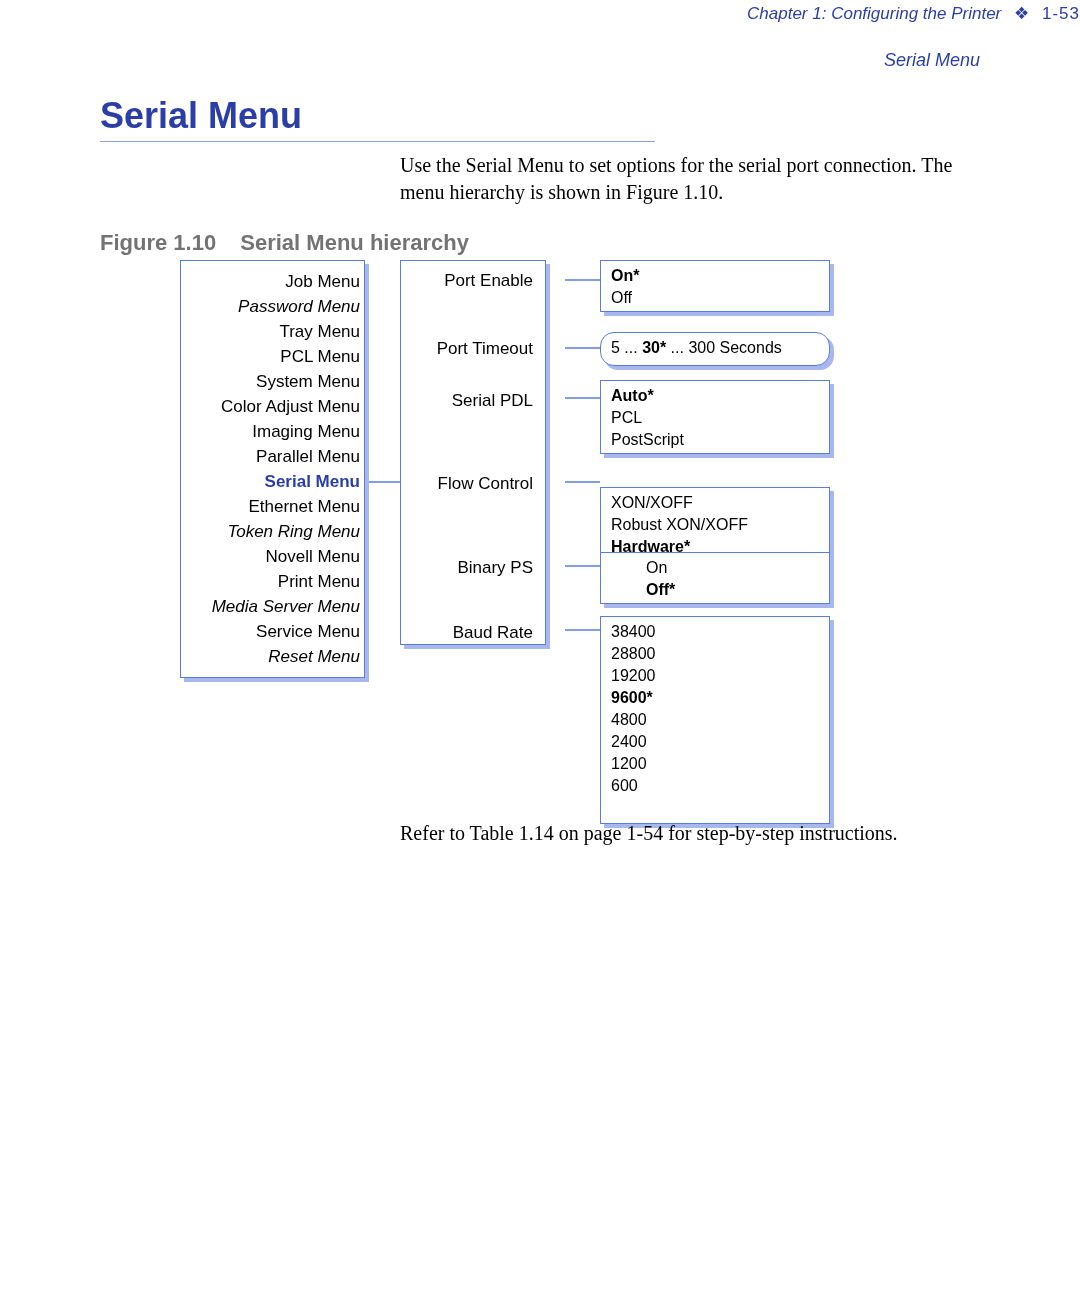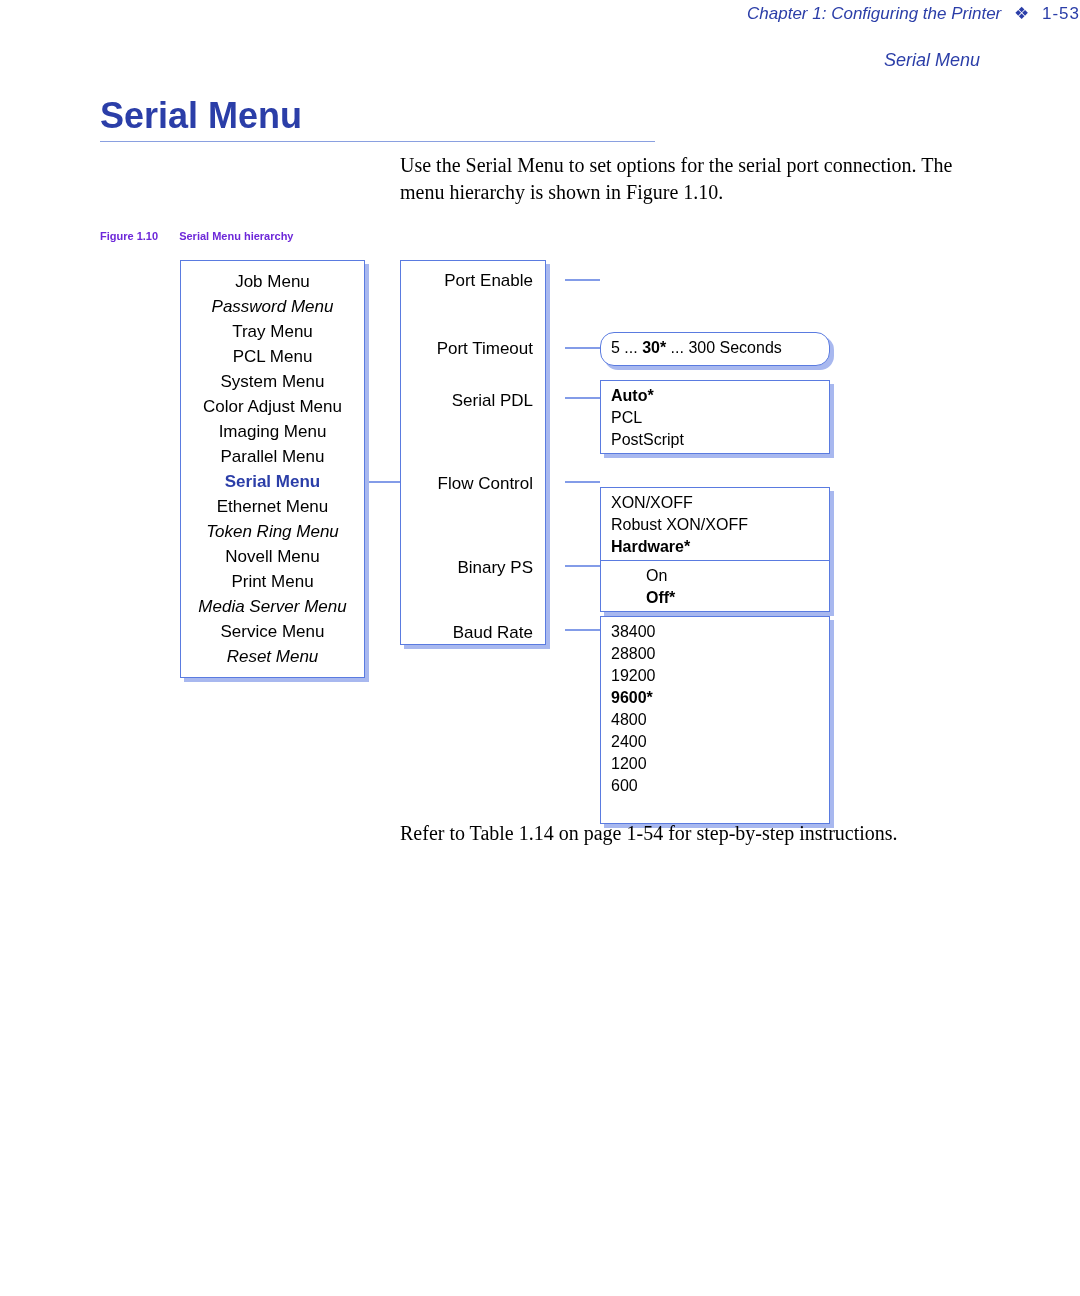--- a/index.html
+++ b/index.html
@@ -40,47 +40,47 @@
     top: 102px;
     width: 580px;
     font-size: 20px;
     line-height: 1.35;
     font-family: Georgia, "Times New Roman", serif;
   }
   .fig-caption {
     position: absolute;
     left: 0;
     top: 180px;
-    color: #6d28d9;
+    color: #737373;
     font-weight: 700;
-    font-size: 11px;
+    font-size: 22px;
   }
   .fig-caption .num { margin-right: 18px; }
   .diagram {
     position: absolute;
     left: 80px;
     top: 210px;
     width: 760px;
     height: 545px;
   }
   .box {
     position: absolute;
     background: #fff;
     border: 1.5px solid #5a7be0;
     box-shadow: 4px 4px 0 0 #a8b8ef;
     padding: 6px 10px;
     box-sizing: border-box;
   }
   .menus {
     left: 0; top: 0;
     width: 185px;
-    text-align: center;
+    text-align: right;
     font-size: 17px;
     line-height: 25px;
-    padding: 8px 12px;
+    padding: 8px 4px;
   }
   .menus .item-italic { font-style: italic; }
   .menus .item-current { color: #2b3ea8; font-weight: 700; }
   .settings {
     left: 220px; top: 0;
     width: 146px;
     min-height: 385px;
     text-align: right;
     font-size: 17px;
     padding: 8px 12px;
@@ -178,34 +178,38 @@
     <div class="box settings" id="settings-box">
         <div class="setting" style="top: 10px;">Port Enable</div>
         <div class="setting" style="top: 78px;">Port Timeout</div>
         <div class="setting" style="top: 130px;">Serial PDL</div>
         <div class="setting" style="top: 213px;">Flow Control</div>
         <div class="setting" style="top: 297px;">Binary PS</div>
         <div class="setting" style="top: 362px;">Baud Rate</div>
       </div>
 
     <div id="values-anchor"></div>
+  <div class="box values" style="top: 0px; height: 52px;">
+        <div class="default">On*</div>
+        <div>Off</div>
+      </div>
       <div class="box values" style="top: 72px; height: 34px; border-radius: 14px;">
         <div>5 ... <span class="default">30*</span> ... 300 Seconds</div>
       </div>
       <div class="box values" style="top: 120px; height: 74px;">
         <div class="default">Auto*</div>
         <div>PCL</div>
         <div>PostScript</div>
       </div>
       <div class="box values" style="top: 207px; height: 74px; margin-top: 20px;">
         <div>XON/XOFF</div>
         <div>Robust XON/XOFF</div>
         <div class="default">Hardware*</div>
       </div>
-      <div class="box values" style="top: 300px; height: 52px; padding-left: 45px;">
+      <div class="box values" style="top: 292px; height: 52px; padding-left: 45px;">
         <div>On</div>
         <div class="default">Off*</div>
       </div>
       <div class="box values" style="top: 356px; height: 208px;">
         <div>38400</div>
         <div>28800</div>
         <div>19200</div>
         <div class="default">9600*</div>
         <div>4800</div>
         <div>2400</div>

